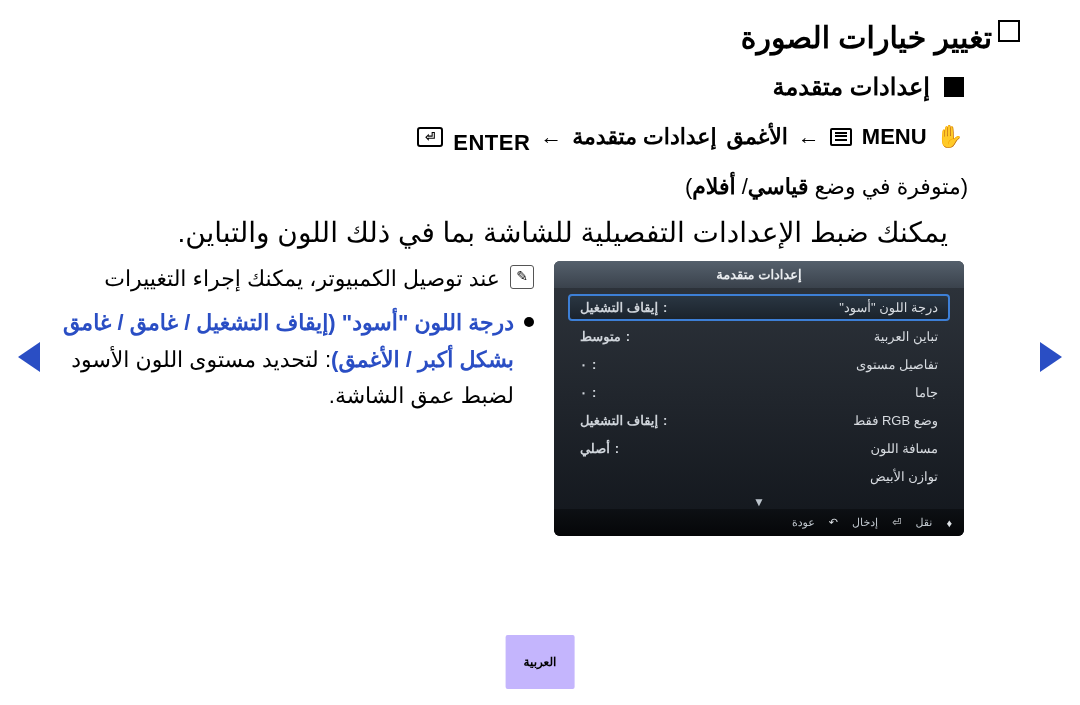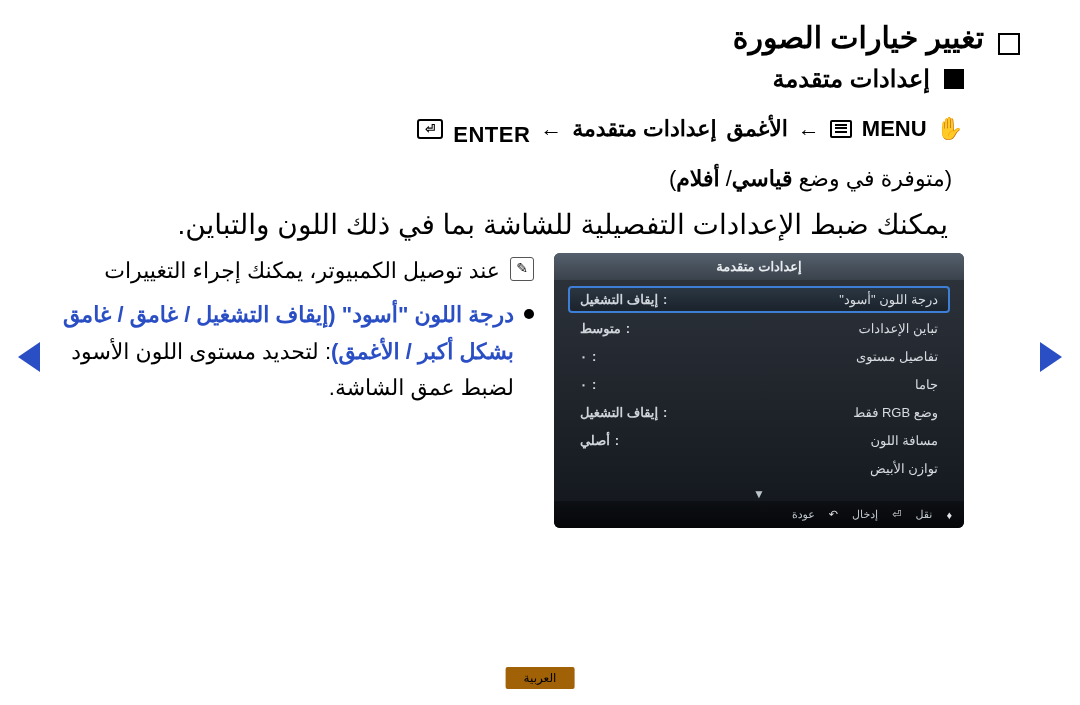--- a/index.html
+++ b/index.html
@@ -11,25 +11,24 @@
       position: relative;
       color: #000;
     }
     .page {
       padding: 20px 60px 0 60px;
       direction: rtl;
       text-align: right;
     }
     .title-row {
       display: flex;
-      align-items: flex-end;
-      gap: 8px;
+      align-items: flex-start;
       font-size: 30px;
       font-weight: bold;
-      margin-bottom: 10px;
+      margin-bottom: 18px;
     }
     .title-icon {
       width: 22px;
       height: 22px;
       border: 2px solid #000;
       display: inline-block;
       margin-left: 6px;
     }
     .subtitle-row {
       display: flex;
@@ -66,21 +65,21 @@
     }
     .menu-icon {
       width: 22px; height: 18px; border: 2px solid #000; border-radius: 2px;
       display: inline-flex; flex-direction: column; justify-content: space-around;
       padding: 2px 3px;
     }
     .menu-icon span { height: 2px; background: #000; display: block; }
     .hand-icon { font-size: 22px; }
     .avail-row {
       font-size: 22px;
-      margin-right: 68px;
+      margin-right: 52px;
       margin-bottom: 16px;
     }
     .avail-row .hl { font-weight: bold; }
     .desc-row {
       font-size: 28px;
       margin-right: 72px;
       margin-bottom: 12px;
     }
     .content-area {
       display: flex;
@@ -164,25 +163,25 @@
       border-top: 15px solid transparent;
       border-bottom: 15px solid transparent;
     }
     .nav-left { left: 18px; border-right: 22px solid #2a4ec4; }
     .nav-right { right: 18px; border-left: 22px solid #2a4ec4; }
     .lang-badge {
       position: absolute;
       bottom: 16px;
       left: 50%;
       transform: translateX(-50%);
-      background: #a16207;
+      background: #c4b5fd;
       color: #000;
       font-size: 12px;
-      font-weight: normal;
-      padding: 4px 18px;
+      font-weight: bold;
+      padding: 20px 18px;
       border-radius: 2px;
     }
   </style>
 </head>
 <body>
 
 <div class="nav-left"></div>
 <div class="nav-right"></div>
 
 <div class="page">
@@ -236,21 +235,21 @@
     </div>
 
     <div class="osd">
       <div class="osd-head">إعدادات متقدمة</div>
       <div class="osd-body">
         <div class="osd-row selected">
           <span class="osd-label">درجة اللون "أسود"</span>
           <span class="osd-value"><span class="colon">:</span><span>إيقاف التشغيل</span></span>
         </div>
         <div class="osd-row">
-          <span class="osd-label">تباين الإعدادات</span>
+          <span class="osd-label">تباين العربية</span>
           <span class="osd-value"><span class="colon">:</span><span>متوسط</span></span>
         </div>
         <div class="osd-row">
           <span class="osd-label">تفاصيل مستوى</span>
           <span class="osd-value"><span class="colon">:</span><span>٠</span></span>
         </div>
         <div class="osd-row">
           <span class="osd-label">جاما</span>
           <span class="osd-value"><span class="colon">:</span><span>٠</span></span>
         </div>

